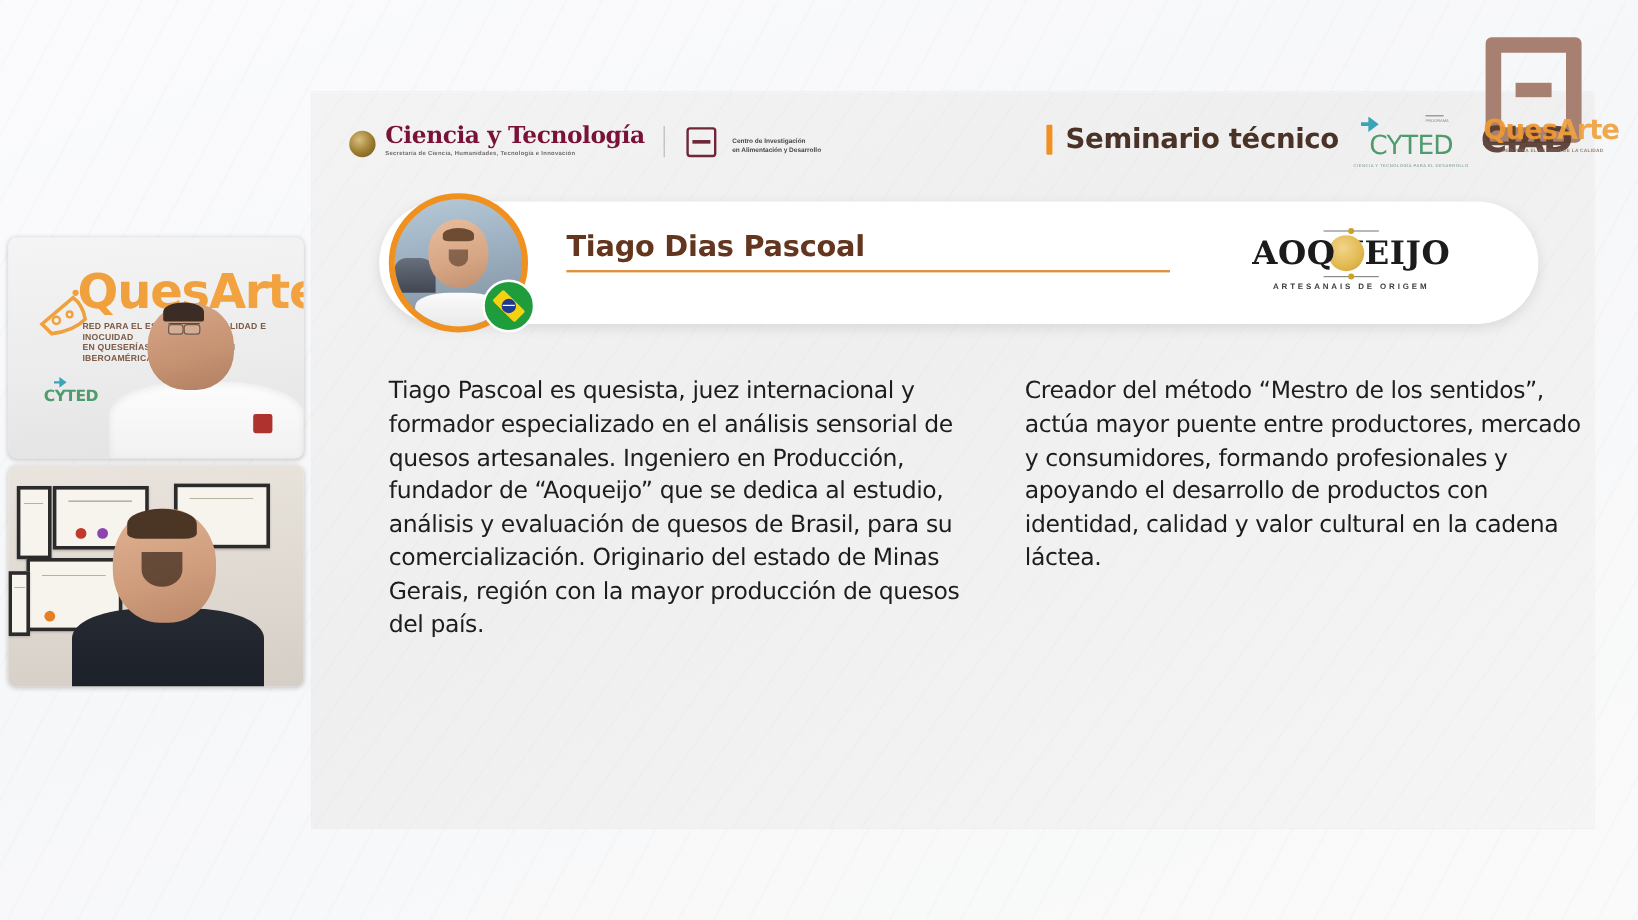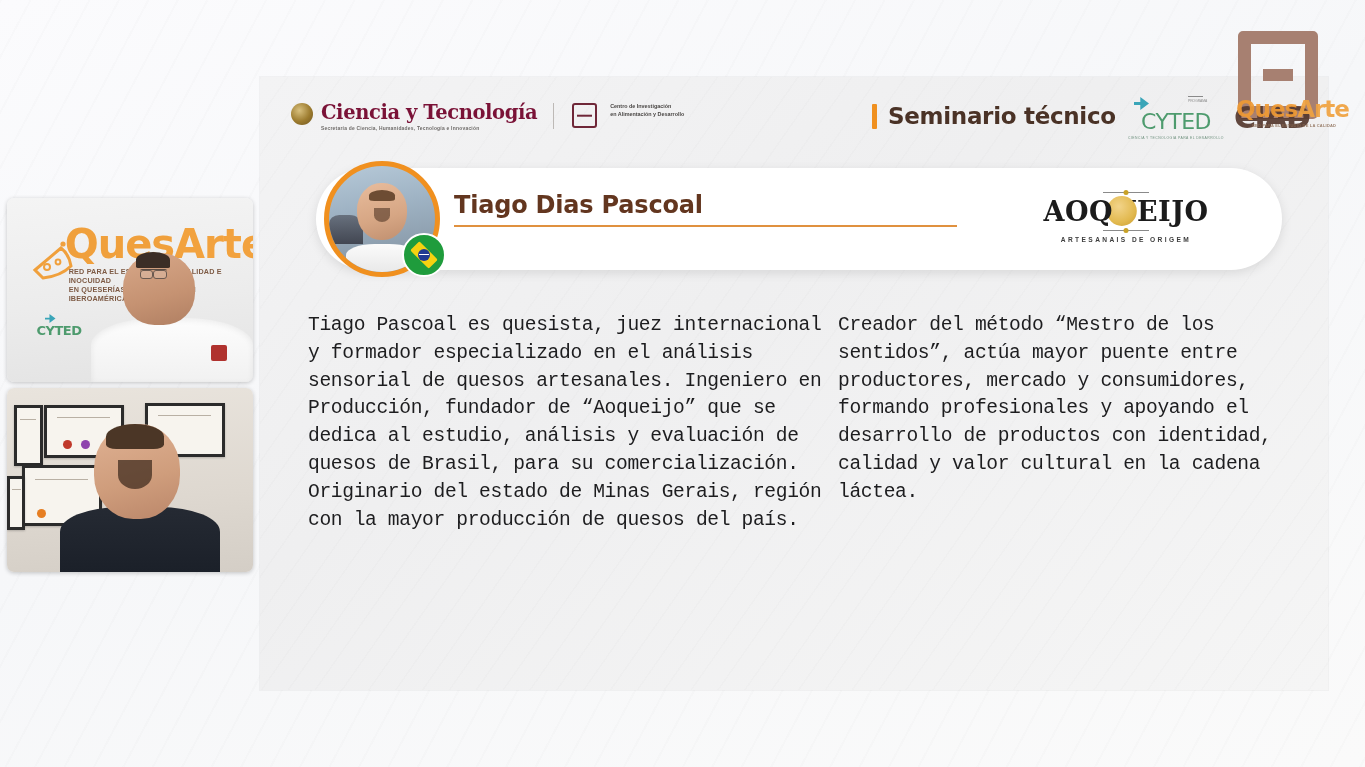--- a/index.html
+++ b/index.html
@@ -259,21 +259,21 @@
     position: absolute;
     left: 0; top: 0;
     width: 100%;
     height: 72px;
   }
   .gob-logo {
     position: absolute;
     left: 31px;
     top: 26px;
     display: flex;
-    align-items: flex-start;
+    align-items: flex-end;
     gap: 8px;
   }
   .eagle {
     width: 22px; height: 22px;
     border-radius: 50%;
     background: radial-gradient(circle at 38% 34%, #d8c07e 0%, #9c7b2e 55%, #6d5420 100%);
     flex: none;
   }
   .gob-text .gob-main {
     font-family: "DejaVu Serif", serif;
@@ -564,21 +564,21 @@
     content: "";
     position: absolute;
     left: 1px; right: 1px;
     top: 42%;
     height: 1.4px;
     background: #ffffff;
   }
 
   .speaker-info {
     position: absolute;
-    left: 138px;
+    left: 156px;
     top: 25px;
     width: 500px;
   }
   .speaker-name {
     font-family: "DejaVu Sans", sans-serif;
     font-size: 24px;
     font-weight: 700;
     color: #63361f;
     letter-spacing: -0.2px;
     line-height: 1.05;
@@ -669,21 +669,21 @@
   
   .bio {
     position: absolute;
     top: 235px;
     font-family: "DejaVu Sans", sans-serif;
     font-size: 19.6px;
     line-height: 1.42;
     color: #1d1d1f;
     letter-spacing: -0.35px;
   }
-  .bio p { margin: 0 0 12px 0; font-family: Liberation Mono, monospace; }
+  .bio p { margin: 0 0 12px 16px; }
   .bio p:last-child { margin-bottom: 0; }
   .bio-left  { left: 48px;  width: 515px; }
   .bio-right { left: 578px; width: 490px; }
 </style>
 </head>
 <body>
 
 <div id="screen">
 
   <div id="participants">

